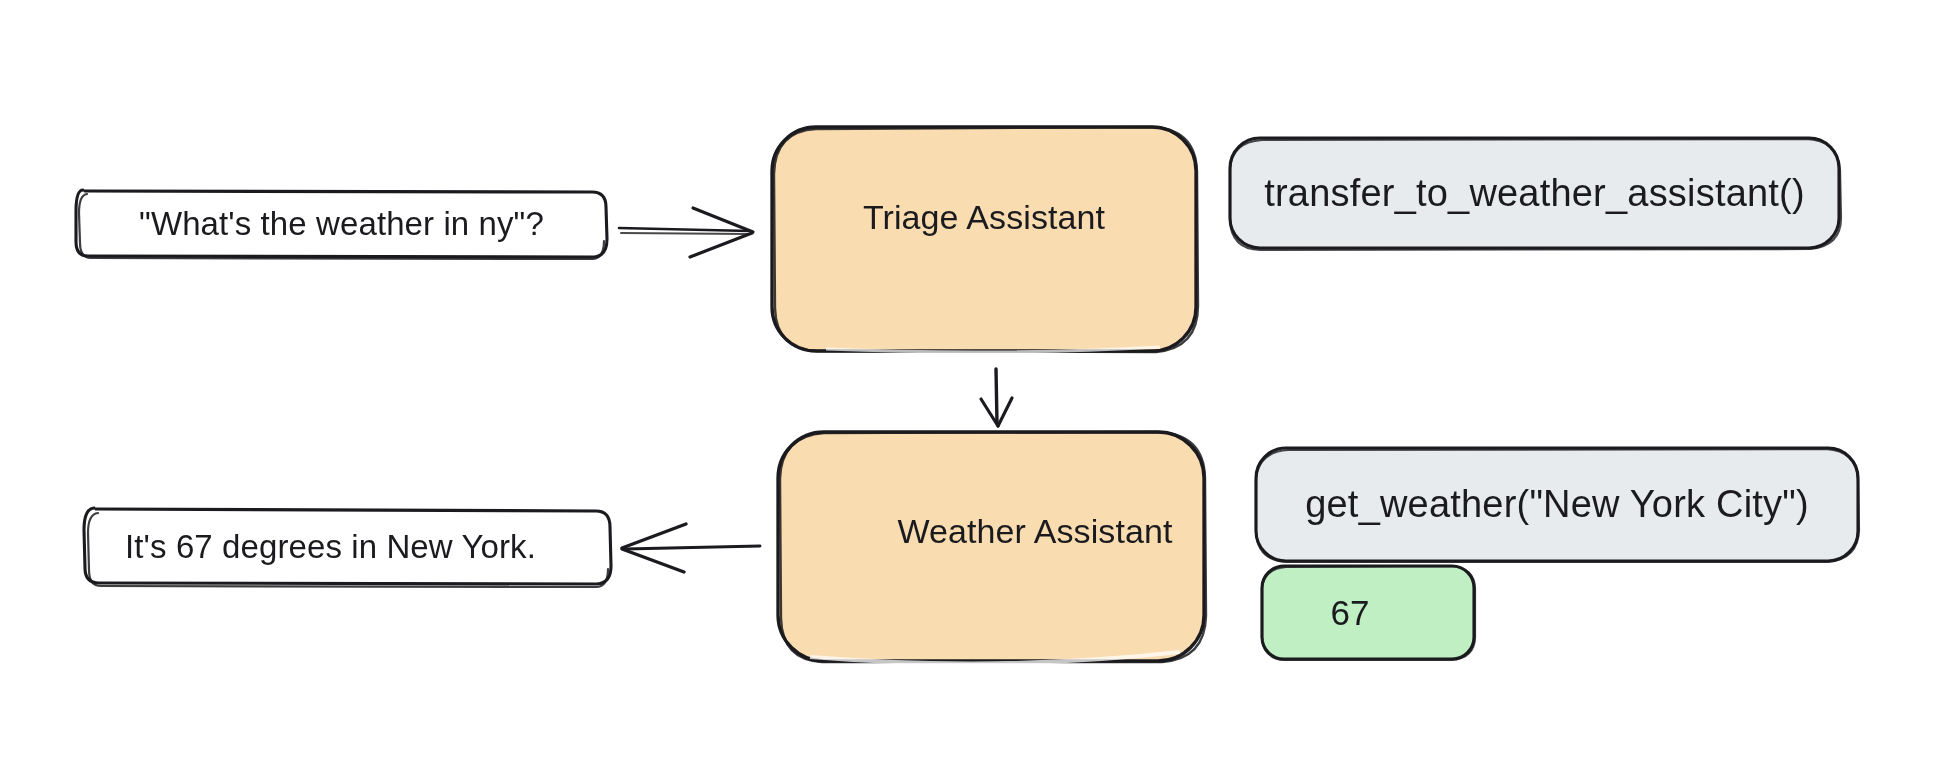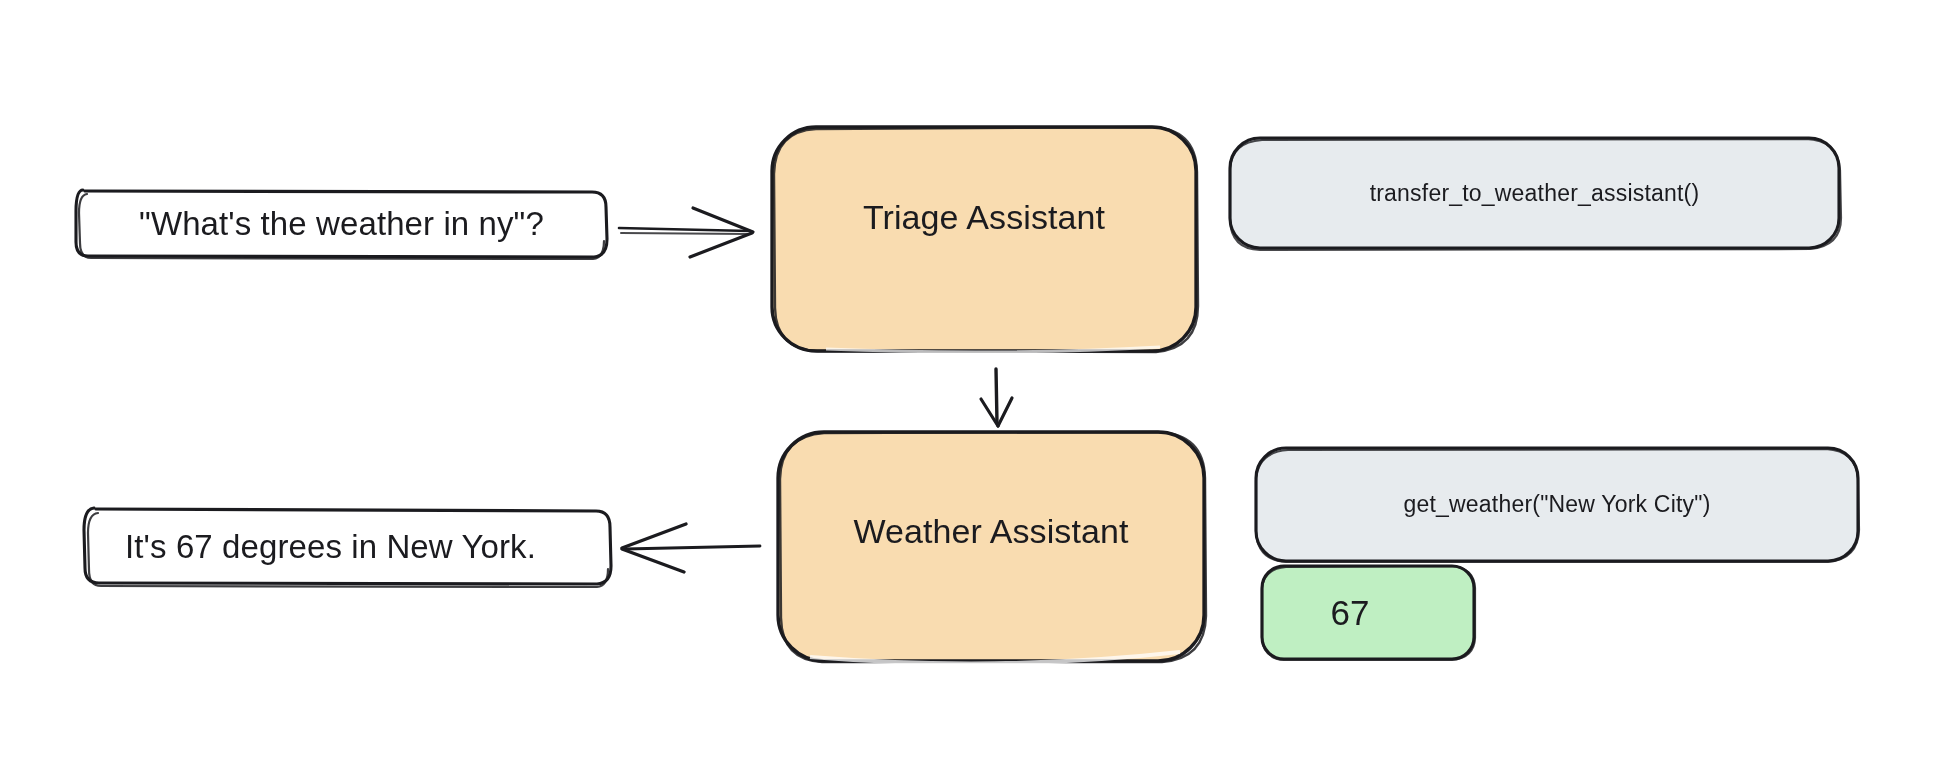--- a/index.html
+++ b/index.html
@@ -32,21 +32,21 @@
   }
   .lbl-message {
     font-size: 33px;
     letter-spacing: 0.1px;
   }
   .lbl-agent {
     font-size: 34px;
     letter-spacing: 0.1px;
   }
   .lbl-tool {
-    font-size: 23px;
+    font-size: 38px;
     letter-spacing: 0.2px;
   }
   .lbl-result {
     font-size: 35px;
   }
 </style>
 </head>
 <body>
 
 <svg id="canvas" viewBox="0 0 1938 770" xmlns="http://www.w3.org/2000/svg">
@@ -110,19 +110,19 @@
   </g>
 
 </svg>
 
 <div class="node-label lbl-message" style="left:76px; top:190px; width:531px; height:68px;">"What's the weather in ny"?</div>
 
 <div class="node-label lbl-agent" style="left:772px; top:127px; width:424px; height:180px;">Triage Assistant</div>
 
 <div class="node-label lbl-tool" style="left:1230px; top:138px; width:609px; height:110px;">transfer_to_weather_assistant()</div>
 
-<div class="node-label lbl-agent" style="left:778px; top:432px; width:426px; height:198px;">Weather Assistant</div>
+<div class="node-label lbl-agent" style="left:778px; top:432px; width:426px; height:198px;padding-left:44px;">Weather Assistant</div>
 
 <div class="node-label lbl-tool" style="left:1256px; top:448px; width:602px; height:113px;">get_weather("New York City")</div>
 
 <div class="node-label lbl-result" style="left:1262px; top:566px; width:176px; height:93px;">67</div>
 
 <div class="node-label lbl-message" style="left:84px; top:508px; width:493px; height:78px;">It's 67 degrees in New York.</div>
 
 </body></html>

